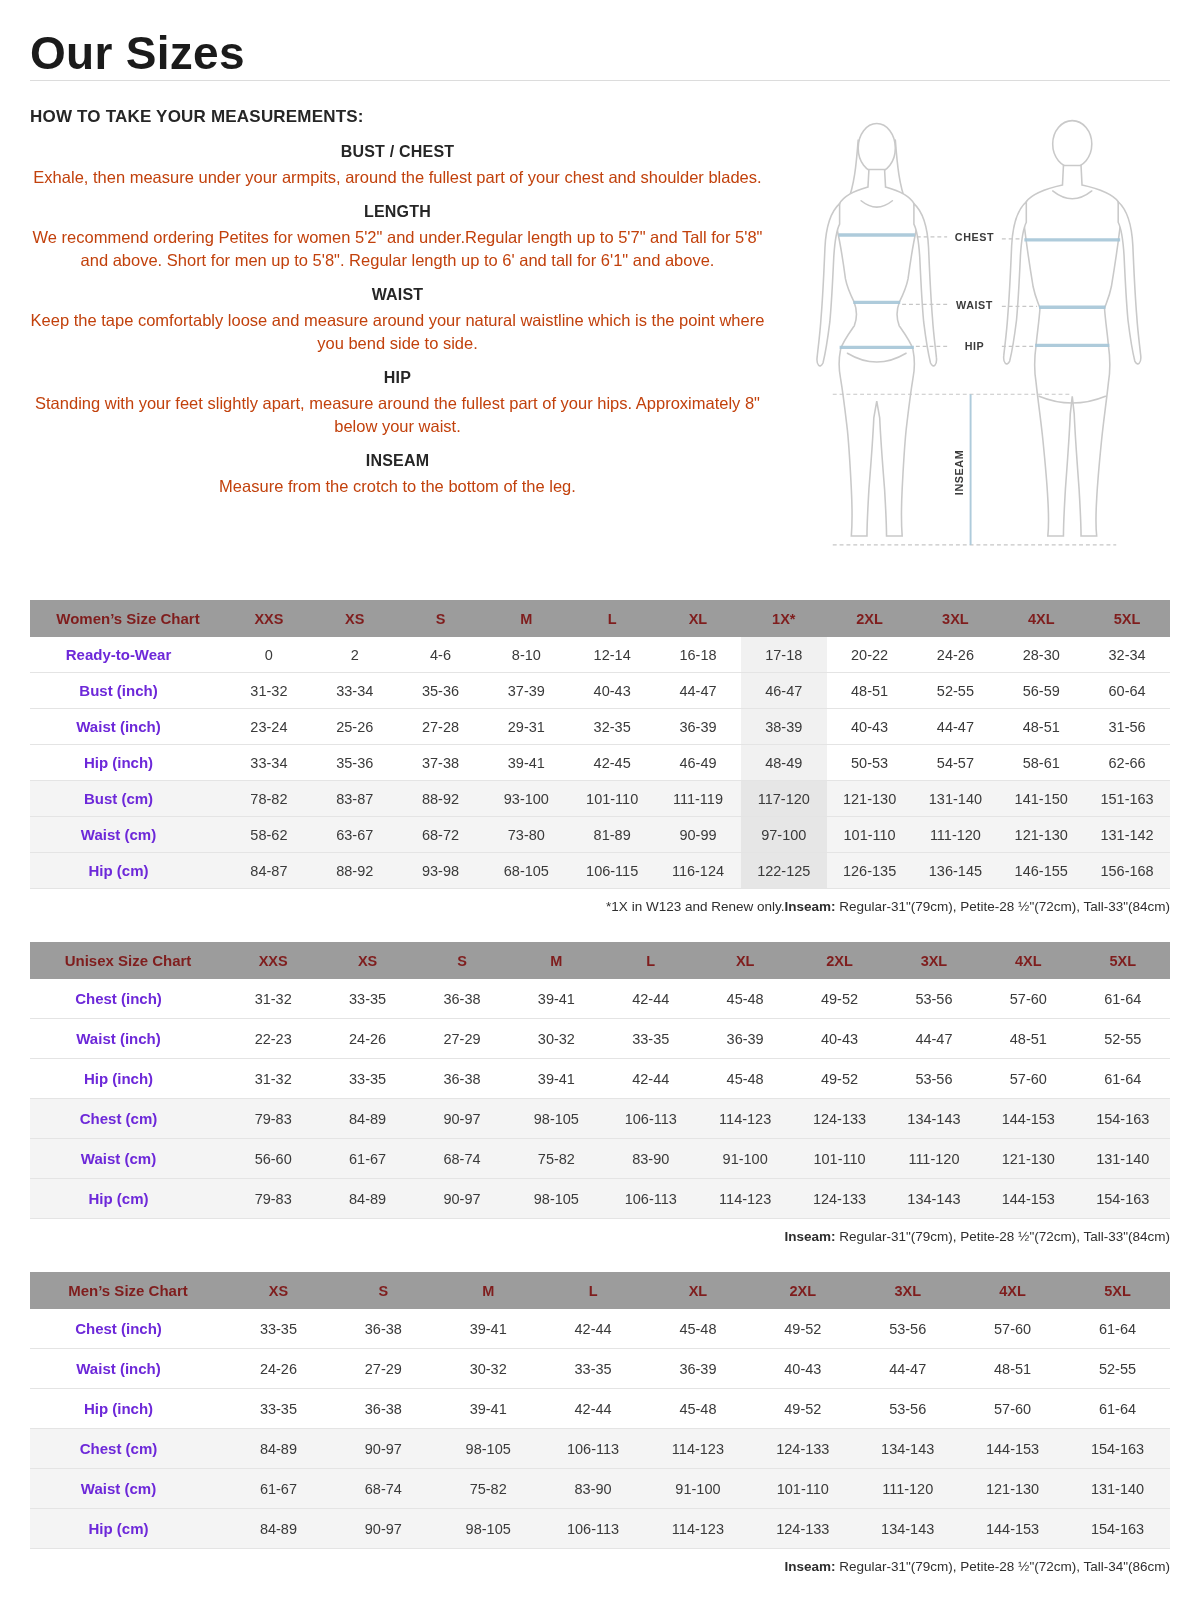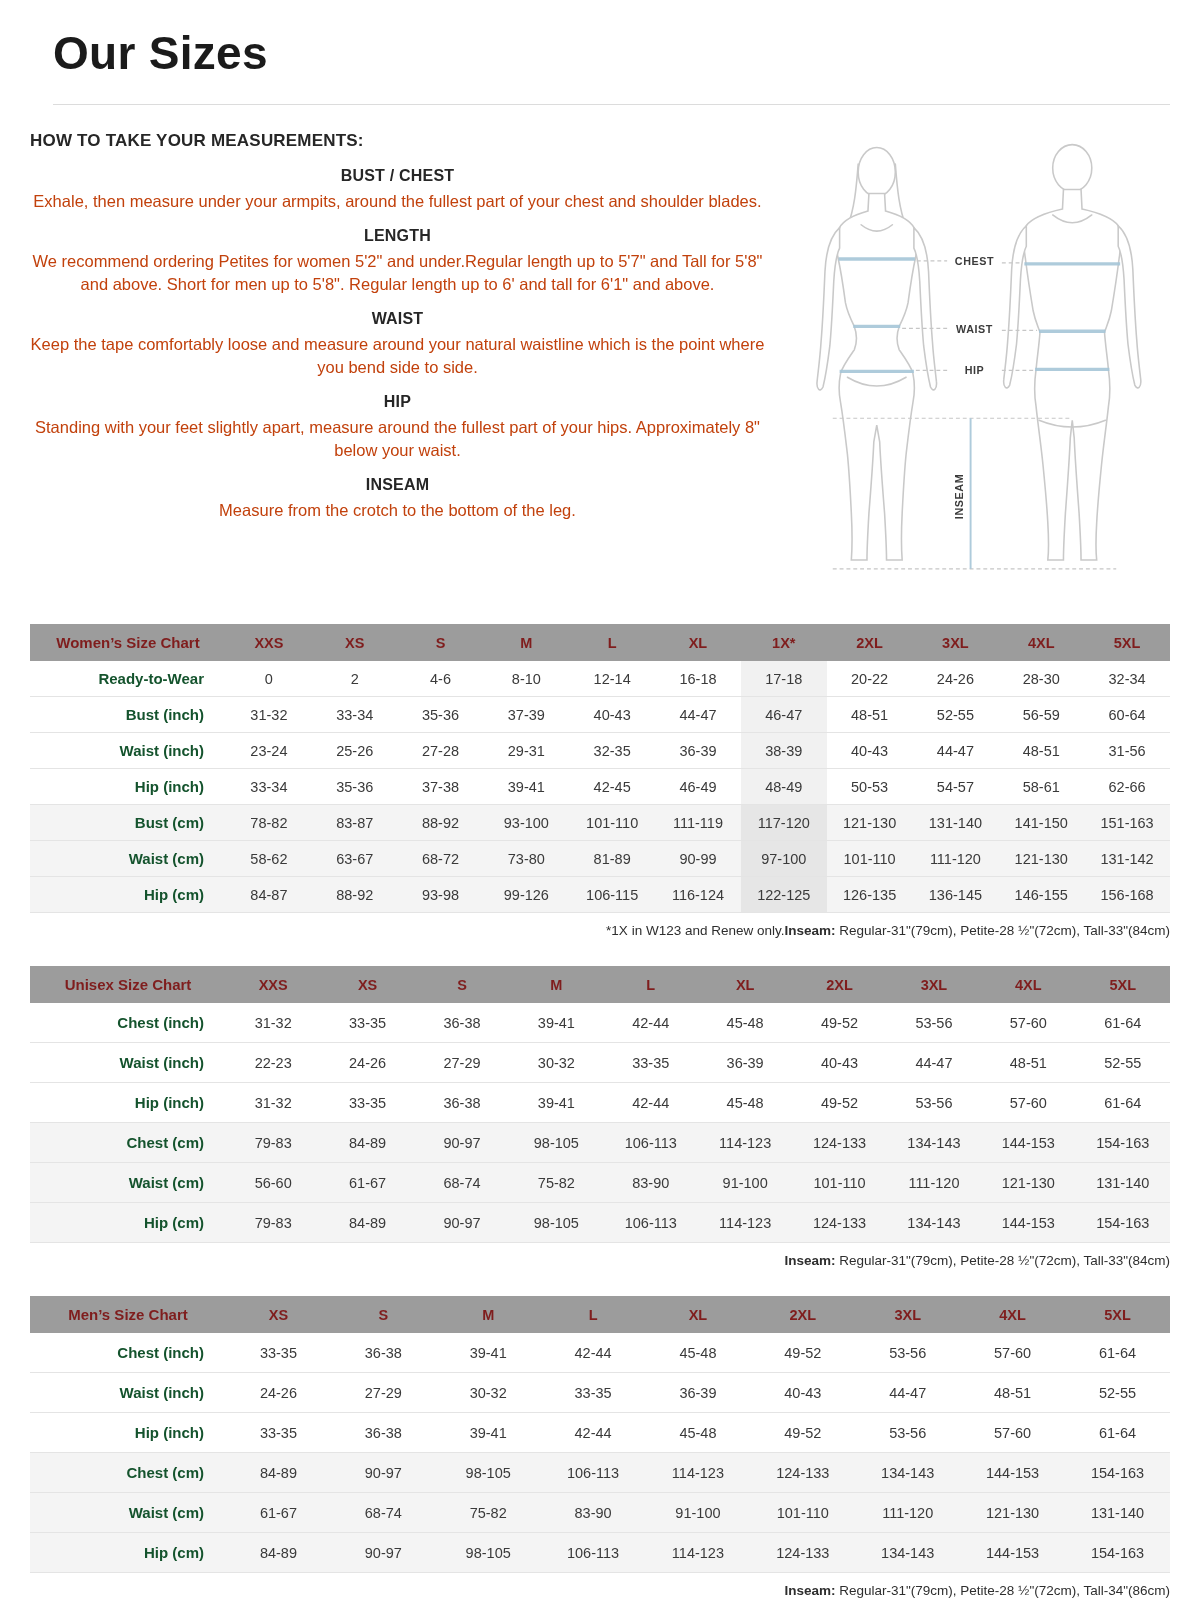--- a/index.html
+++ b/index.html
@@ -9,24 +9,23 @@
     min-height: 1600px;
     font-family: "Liberation Sans", sans-serif;
     color: #3f3f3f;
     padding: 26px 30px 24px 30px;
   }
   h1.page-title {
     font-size: 46px;
     font-weight: bold;
     color: #1b1b1b;
     letter-spacing: .3px;
-    padding-bottom: 24px;
+    padding-bottom: 0;
     border-bottom: 1px solid #dcdcdc;
     margin-bottom: 22px;
-    margin-left: 23px;
   }
   .top { display: flex; align-items: flex-start; }
   .instructions { flex: 1; max-width: 735px; padding-top: 4px; }
   .instructions h2 {
     font-size: 17px;
     font-weight: bold;
     color: #262626;
     margin-bottom: 16px;
     letter-spacing: .2px;
   }
@@ -73,24 +72,23 @@
     background: #9c9c9c;
     color: #7f1d1d;
     font-weight: bold;
     font-size: 14.5px;
     padding: 10px 12px;
   }
   table.size-table thead th.corner { width: 196px; font-size: 15px; }
   table.size-table tbody tr { border-bottom: 1px solid #e4e4e4; background:#ffffff; }
   table.size-table tbody tr.shaded { background: #f4f4f4; }
   table.size-table tbody th {
-    text-align: right;
     padding-right: 22px;
     font-weight: bold;
-    color: #14532d;
+    color: #6d28d9;
     font-size: 15px;
     white-space: nowrap;
   }
   table.size-table td { color: #3a3a3a; }
   table.size-table td.hi { background: rgba(0,0,0,0.055); }
   .tall-rows tbody th, .tall-rows tbody td { padding-top: 11px; padding-bottom: 11px; }
 
   .footnote {
     display: flex;
     justify-content: flex-end;
@@ -287,21 +285,21 @@
             <td>101-110</td>
             <td>111-120</td>
             <td>121-130</td>
             <td>131-142</td>
           </tr>
           <tr class="shaded">
             <th scope="row">Hip (cm)</th>
             <td>84-87</td>
             <td>88-92</td>
             <td>93-98</td>
-            <td>99-126</td>
+            <td>68-105</td>
             <td>106-115</td>
             <td>116-124</td>
             <td class="hi">122-125</td>
             <td>126-135</td>
             <td>136-145</td>
             <td>146-155</td>
             <td>156-168</td>
           </tr>
         </tbody>
       </table>

